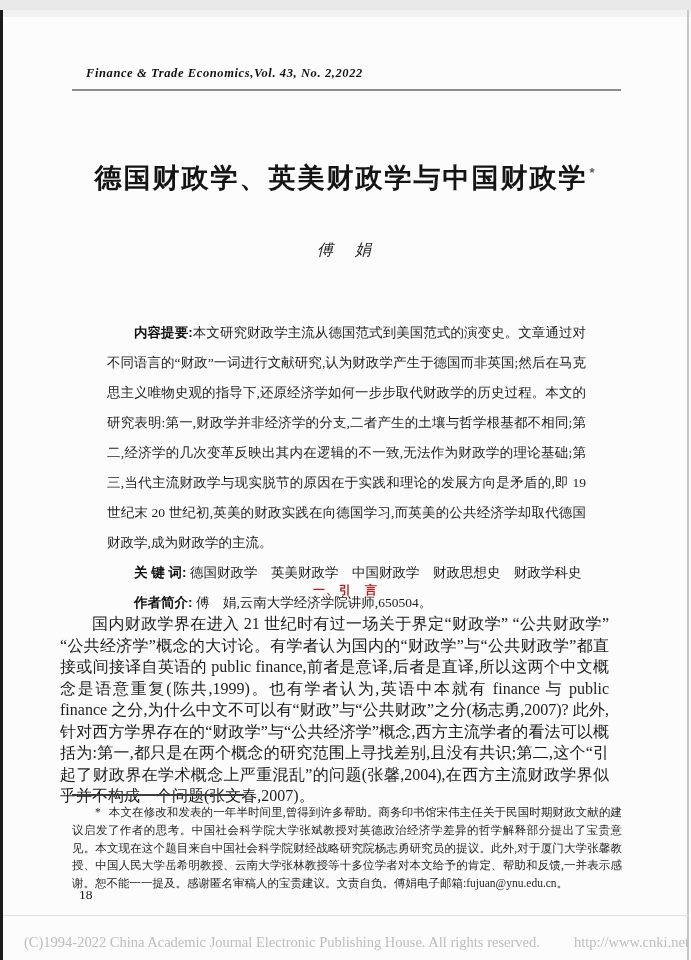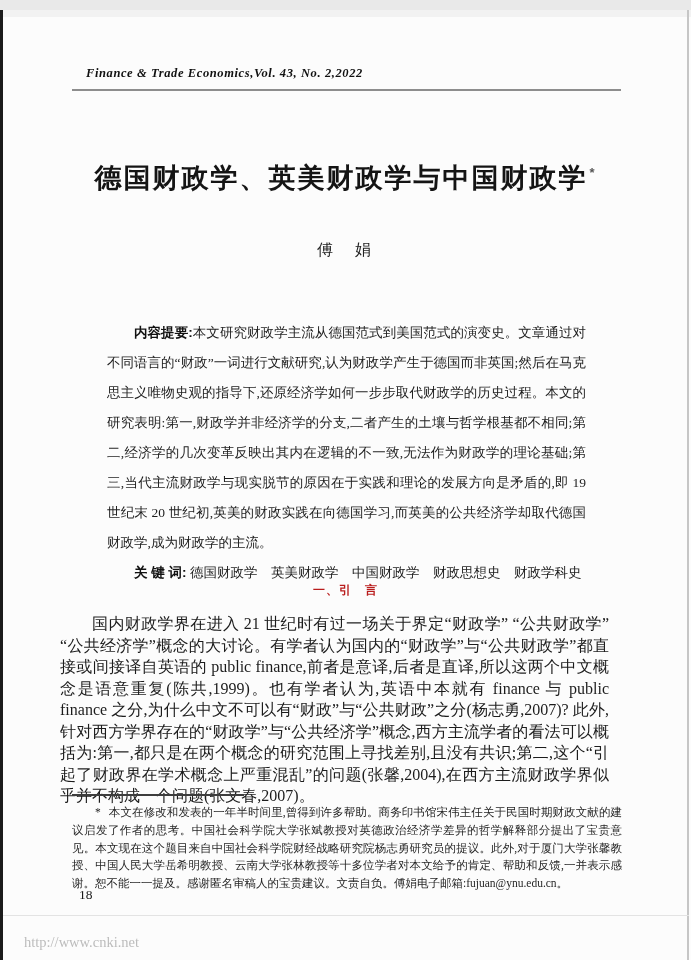--- a/index.html
+++ b/index.html
@@ -23,21 +23,21 @@
 
   .title{
     position:absolute;top:150px;left:0;width:691px;text-align:center;
     font-family:"Liberation Sans","DejaVu Sans",sans-serif;
     font-weight:700;font-size:27px;letter-spacing:2px;color:#141414;white-space:nowrap;
   }
   .title sup{font-size:13px;color:#555;margin-left:2px;}
 
   .author{
     position:absolute;top:230px;left:0;width:691px;text-align:center;
-    font-size:16px;letter-spacing:3px;color:#222;
+    font-size:16px;letter-spacing:3px;color:#222;font-style:italic;
   }
 
   .abstract-block{
     position:absolute;top:308px;left:107px;width:479px;
     font-size:13.5px;line-height:30px;text-align:justify;color:#1d1d1d;
   }
   .abstract-block p{margin:0;text-indent:2em;}
   .lbl{font-weight:bold;font-family:"Liberation Sans","DejaVu Sans",sans-serif;color:#111;}
   .meta-row{margin:0;text-indent:2em;}
   .doi-row{margin:0;text-indent:2em;font-size:12.5px;letter-spacing:.2px;}
@@ -83,29 +83,31 @@
   <div class="journal-header">Finance &amp; Trade Economics,Vol. 43, No. 2,2022</div>
   <div class="header-rule"></div>
 
   <div class="title"><span>德国财政学、英美财政学与中国财政学</span><sup>*</sup></div>
 
   <div class="author">傅　娟</div>
 
   <div class="abstract-block">
     <p><span class="lbl">内容提要:</span><span>本文研究财政学主流从德国范式到美国范式的演变史。文章通过对不同语言的“财政”一词进行文献研究,认为财政学产生于德国而非英国;然后在马克思主义唯物史观的指导下,还原经济学如何一步步取代财政学的历史过程。本文的研究表明:第一,财政学并非经济学的分支,二者产生的土壤与哲学根基都不相同;第二,经济学的几次变革反映出其内在逻辑的不一致,无法作为财政学的理论基础;第三,当代主流财政学与现实脱节的原因在于实践和理论的发展方向是矛盾的,即 19 世纪末 20 世纪初,英美的财政实践在向德国学习,而英美的公共经济学却取代德国财政学,成为财政学的主流。</span></p>
     <p class="meta-row"><span class="lbl">关 键 词:</span> <span>德国财政学　英美财政学　中国财政学　财政思想史　财政学科史</span></p>
+    <p class="meta-row"><span class="lbl">作者简介:</span> <span>傅　娟,云南大学经济学院讲师,650504。</span></p>
   </div>
 
   <div class="section-heading">一、引　言</div>
 
   <p class="body-paragraph">国内财政学界在进入 21 世纪时有过一场关于界定“财政学” “公共财政学” “公共经济学”概念的大讨论。有学者认为国内的“财政学”与“公共财政学”都直接或间接译自英语的 public finance,前者是意译,后者是直译,所以这两个中文概念是语意重复(陈共,1999)。也有学者认为,英语中本就有 finance 与 public finance 之分,为什么中文不可以有“财政”与“公共财政”之分(杨志勇,2007)? 此外,针对西方学界存在的“财政学”与“公共经济学”概念,西方主流学者的看法可以概括为:第一,都只是在两个概念的研究范围上寻找差别,且没有共识;第二,这个“引起了财政界在学术概念上严重混乱”的问题(张馨,2004),在西方主流财政学界似乎并不构成一个问题(张文春,2007)。</p>
 
   <div class="footnote-rule"></div>
   <p class="footnote"><span class="fn-mark">*</span><span>本文在修改和发表的一年半时间里,曾得到许多帮助。商务印书馆宋伟主任关于民国时期财政文献的建议启发了作者的思考。中国社会科学院大学张斌教授对英德政治经济学差异的哲学解释部分提出了宝贵意见。本文现在这个题目来自中国社会科学院财经战略研究院杨志勇研究员的提议。此外,对于厦门大学张馨教授、中国人民大学岳希明教授、云南大学张林教授等十多位学者对本文给予的肯定、帮助和反馈,一并表示感谢。恕不能一一提及。感谢匿名审稿人的宝贵建议。文责自负。傅娟电子邮箱:fujuan@ynu.edu.cn。</span></p>
 
   <div class="page-number">18</div>
 
   <div class="footer">
+    <span>(C)1994-2022 China Academic Journal Electronic Publishing House. All rights reserved.</span>
     <span>http://www.cnki.net</span>
   </div>
 
   <div class="edge-bottom"></div>
 </div>
 
 </body></html>

